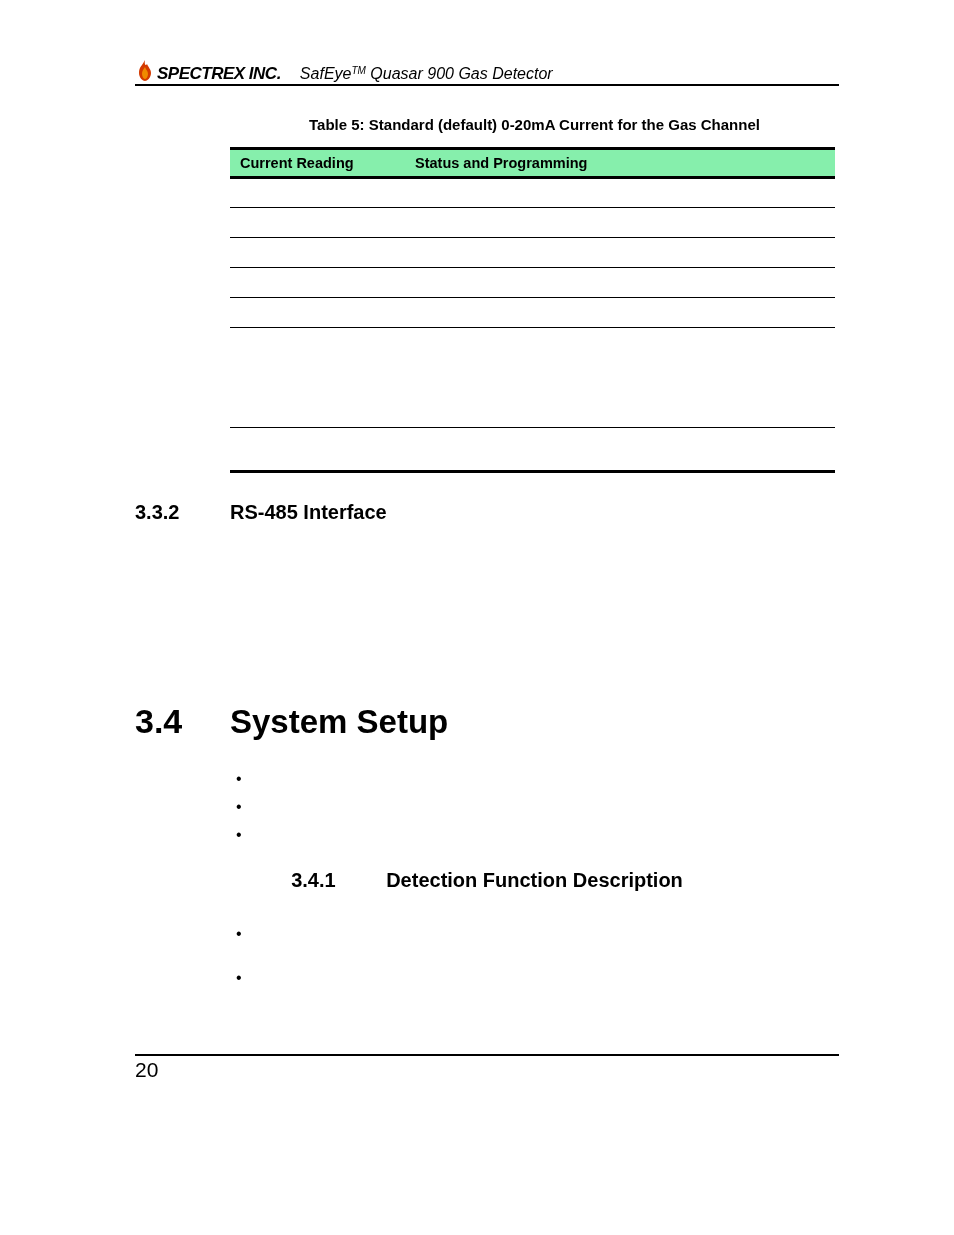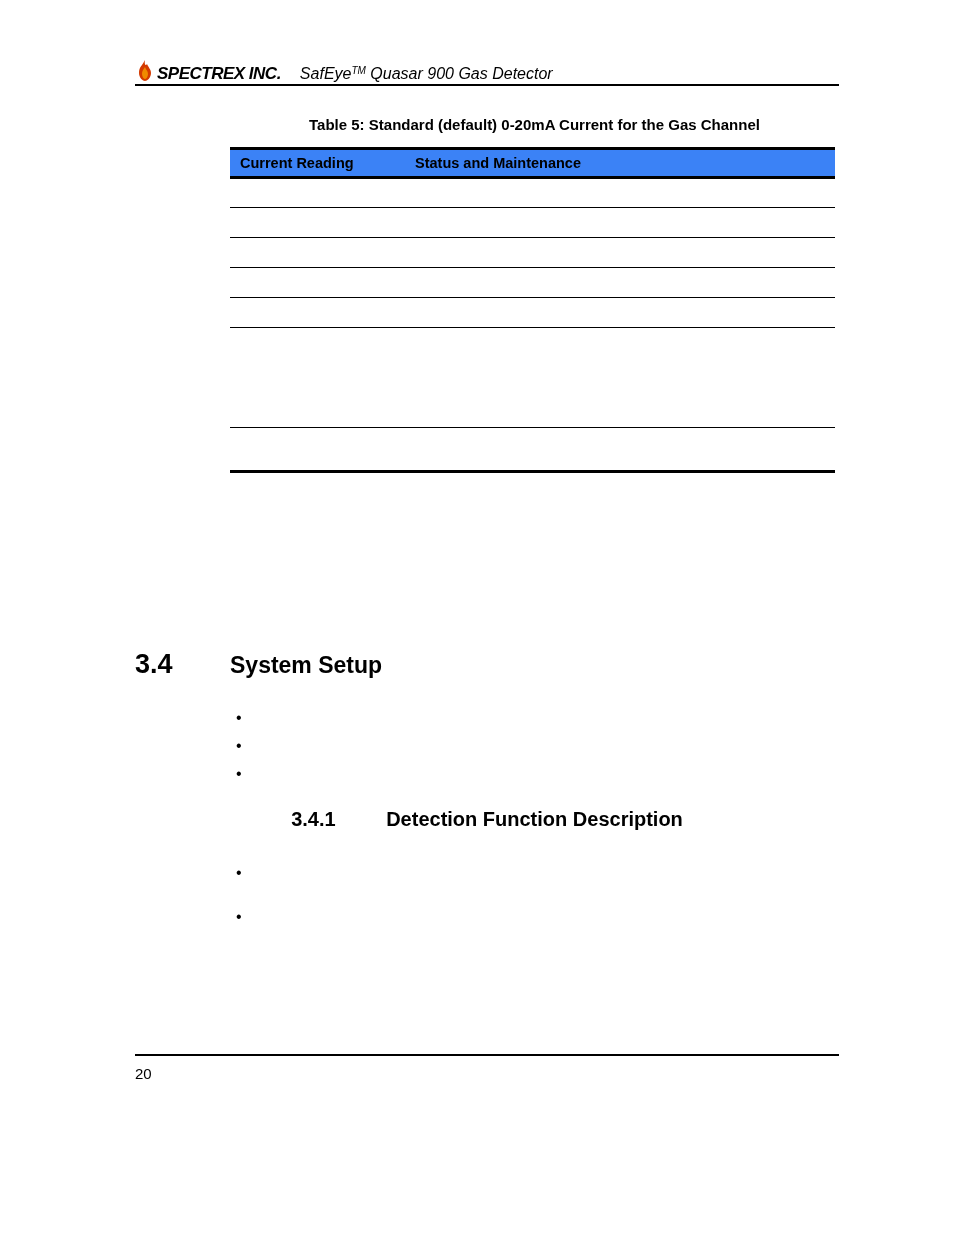--- a/index.html
+++ b/index.html
@@ -52,21 +52,21 @@
     border-collapse: collapse;
     margin-left: 95px;
     width: 605px;
     font-size: 14.5px;
   }
   table.gas th, table.gas td {
     text-align: left;
     padding: 5px 10px 5px 10px;
   }
   table.gas thead th {
-    background: #3b82f6;
+    background: #86efac;
     border-top: 3px solid #000;
     border-bottom: 3px solid #000;
     font-weight: 700;
     font-family: Verdana, Geneva, sans-serif;
   }
   table.gas tbody td {
     border-bottom: 1px solid #000;
     font-family: Verdana, Geneva, sans-serif;
     vertical-align: top;
   }
@@ -76,22 +76,22 @@
   table.gas tbody tr.med td { height: 44px; }
   table.gas tbody tr td { height: 30px; }
 
   .sec-row {
     display: flex;
     align-items: baseline;
     margin-top: 28px;
   }
   .sec-num { min-width: 95px; font-family: Arial, Helvetica, sans-serif; }
   .sec-title { font-family: Arial, Helvetica, sans-serif; }
-  .h2 .sec-num { font-size: 27px; font-weight: 700; }
-  .h2 .sec-title { font-size: 23px; font-weight: 700; margin-top: 25px; }
+  .h2 .sec-num { font-size: 34px; font-weight: 700; }
+  .h2 .sec-title { font-size: 33px; font-weight: 700; margin-top: 25px; }
   .h3 .sec-num { font-size: 20px; font-weight: 700; }
   .h3 .sec-title { font-size: 20px; font-weight: 700; }
 
   .gap-332 { height: 70px; }
   .gap-34-above { height: 56px; }
   .gap-34-below { height: 30px; }
 
   .bullets {
     margin-left: 95px;
     list-style: none;
@@ -116,21 +116,21 @@
     position: absolute;
     left: 135px;
     right: 115px;
     bottom: 70px;
     border-top: 2px solid #000;
   }
   .page-num {
     position: absolute;
     left: 135px;
     bottom: 44px;
-    font-size: 15px;
+    font-size: 21px;
   }
 </style>
 </head>
 <body>
 
 <div class="page">
 
   <div class="header-line">
     <span class="logo">
       <svg width="20" height="22" viewBox="0 0 20 22">
@@ -143,21 +143,21 @@
       <span>SafEye</span><sup>TM</sup><span> Quasar 900 Gas Detector</span>
     </span>
   </div>
 
   <div class="table-caption">Table 5: Standard (default) 0-20mA Current for the Gas Channel</div>
 
   <table class="gas">
     <thead>
       <tr>
         <th class="col-reading">Current Reading</th>
-        <th>Status and Maintenance</th>
+        <th>Status and Programming</th>
       </tr>
     </thead>
     <tbody>
       <tr>
           <td></td>
           <td></td>
         </tr>
       <tr>
           <td></td>
           <td></td>
@@ -178,20 +178,24 @@
           <td></td>
           <td></td>
         </tr>
       <tr class="med">
           <td></td>
           <td></td>
         </tr>
     </tbody>
   </table>
 
+  <div class="sec-row h3">
+    <span class="sec-num">3.3.2</span>
+    <span class="sec-title">RS-485 Interface</span>
+  </div>
 
   <div class="gap-332"></div>
   <div class="gap-34-above"></div>
 
   <div class="sec-row h2">
     <span class="sec-num">3.4</span>
     <span class="sec-title">System Setup</span>
   </div>
 
   <div class="gap-34-below"></div>

